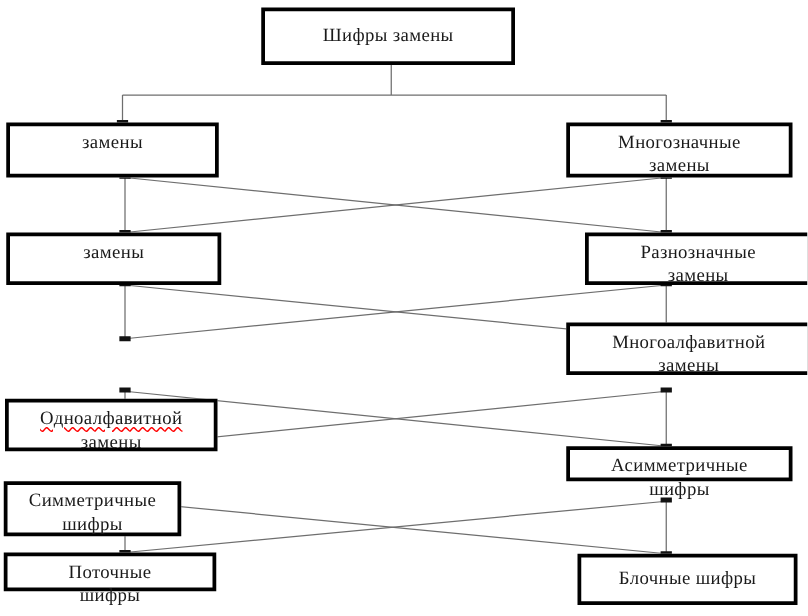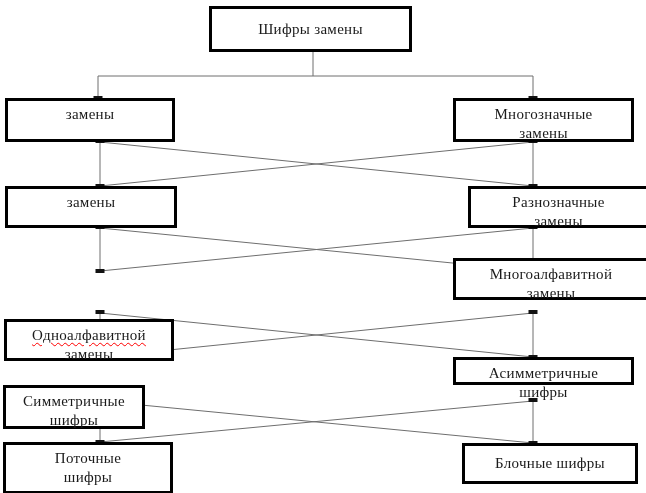--- a/index.html
+++ b/index.html
@@ -43,21 +43,21 @@
   
   .pos-root {left:209px;top:6px;width:203px;height:46px;}
   .pos-r1-left {left:5px;  top:98px; width:170px;height:44px;}
   .pos-r1-right{left:453px;top:98px; width:181px;height:44px;}
   .pos-r2-left {left:5px;  top:186px;width:172px;height:42px;}
   .pos-r2-right{left:468px;top:186px;width:181px;height:42px;}
   .pos-r3-left {left:4px;  top:271px;width:170px;height:42px;margin-top:48px;}
   .pos-r3-right{left:453px;top:258px;width:196px;height:42px;}
   .pos-r4-left {left:3px;  top:357px;width:142px;height:44px;margin-top:28px;}
   .pos-r4-right{left:453px;top:357px;width:181px;height:28px;}
-  .pos-r5-left {left:3px;  top:442px;width:170px;height:52px;}
+  .pos-r5-left {left:3px;  top:442px;width:170px;height:31px;}
   .pos-r5-right{left:462px;top:443px;width:176px;height:41px;}
 </style>
 </head>
 <body>
 
 <div class="canvas">
 
   <svg class="wires" viewBox="0 0 646 493" width="646" height="493" xmlns="http://www.w3.org/2000/svg">
 
     <line class="connector-line" x1="313" y1="52" x2="313" y2="76"></line>

